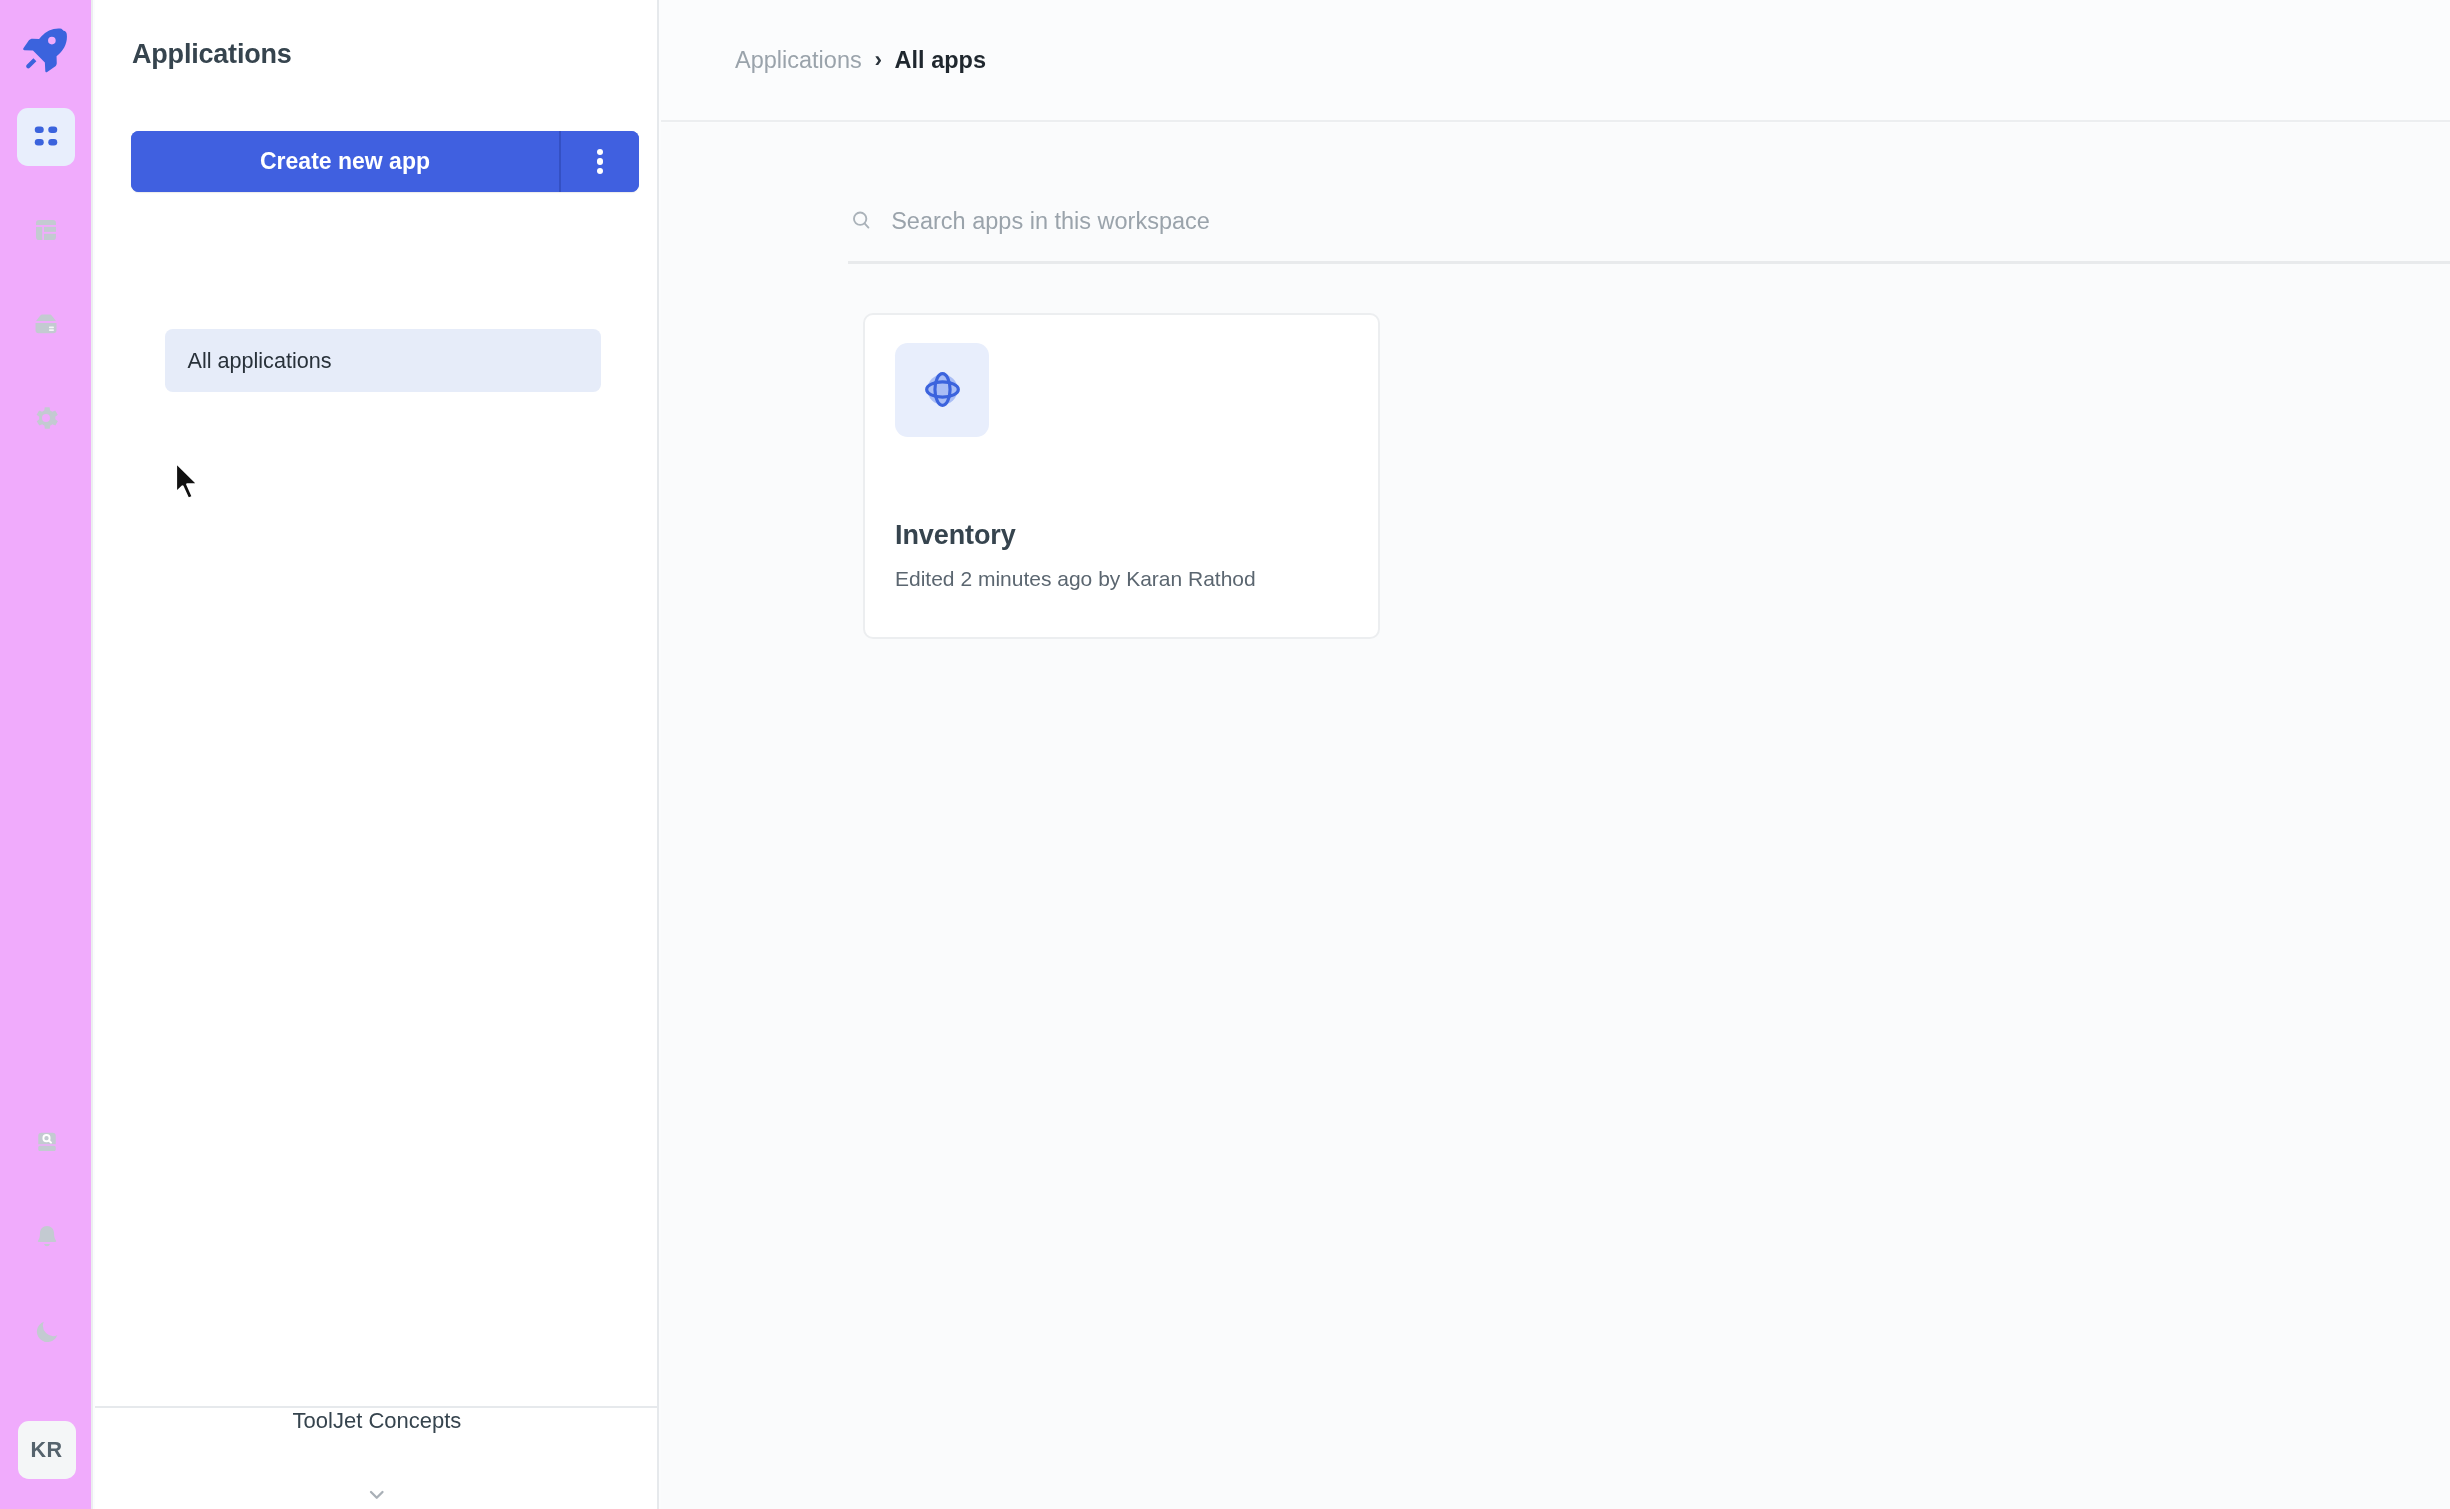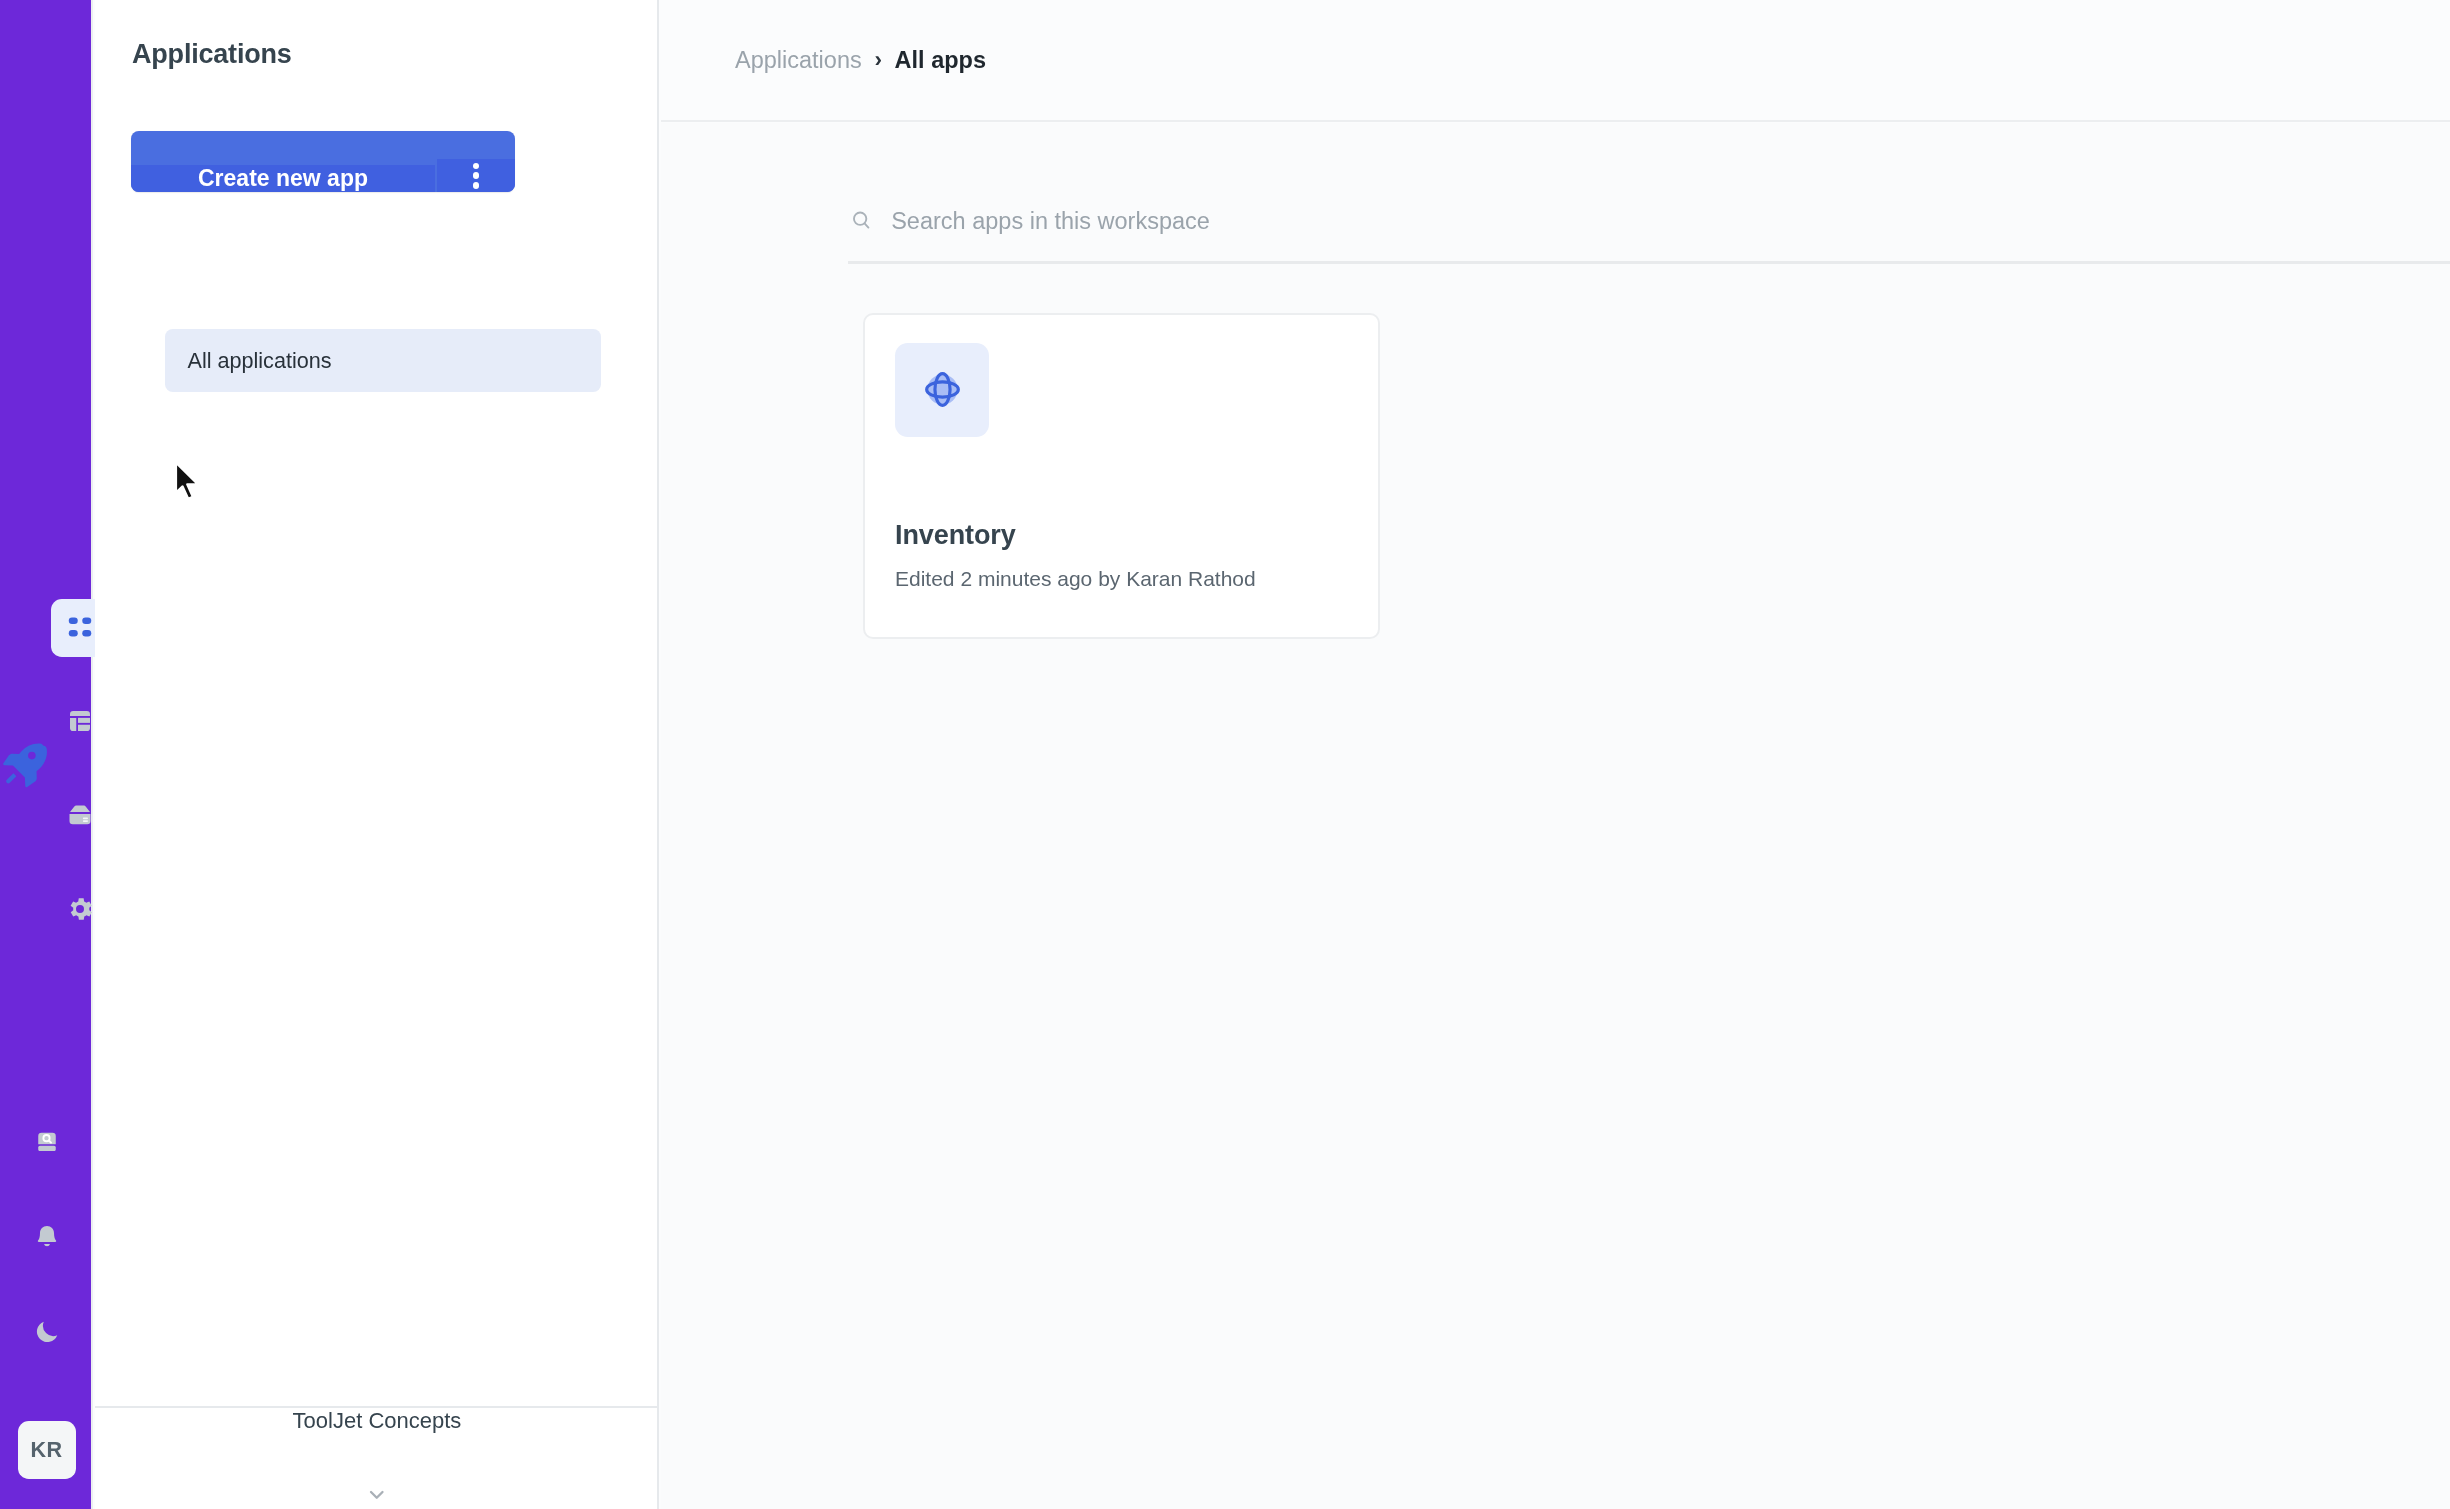--- a/index.html
+++ b/index.html
@@ -7,23 +7,23 @@
     width:2822px; height:1509px;
     background:#fbfcfd;
     font-family:"Liberation Sans", sans-serif;
     overflow:hidden;
   }
 
   
   #icon-rail{
     position:absolute; left:0; top:0;
     width:93px; height:1509px;
-    background:#6d28d9;
+    background:#f0abfc;
     border-right:2px solid #eceef0;
-    display:flex; flex-direction:row; align-items:center;
+    display:flex; flex-direction:column; align-items:center;
   }
   #rail-logo{
     margin-top:19.6px; width:59px; height:59px;
     display:flex; align-items:center; justify-content:center;
     cursor:pointer;
   }
   #rail-top-icons{ margin-top:29px; display:flex; flex-direction:column; gap:36px; align-items:center; }
   .rail-btn{
     width:58px; height:58px; border-radius:10.8px;
     display:flex; align-items:center; justify-content:center;
@@ -50,25 +50,24 @@
     background:#ffffff;
     border-right:2px solid #e6e9ec;
   }
   #sidebar-title{
     position:absolute; left:37px; top:39px;
     font-size:27px; font-weight:700; color:#36444e;
     letter-spacing:-0.2px;
   }
   #create-app-group{
     position:absolute; left:36px; top:131px;
-    width:384px; height:61px;
+    width:508px; height:61px;
     display:flex; border-radius:7.8px; overflow:hidden;
     background:#4a6ee0;
     box-shadow:0 0.5px 1px rgba(0,0,0,.08);
-    align-items:flex-end;
   }
   #create-new-app-button{
     flex:1; display:flex; align-items:center; justify-content:center;
     color:#ffffff; font-size:23px; font-weight:700;
     cursor:pointer; background:#4060e0;
   }
   #create-app-divider{ width:2px; background:#3450c4; }
   #create-app-menu-button{
     width:78px; display:flex; align-items:center; justify-content:center;
     cursor:pointer; background:#4060e0;

